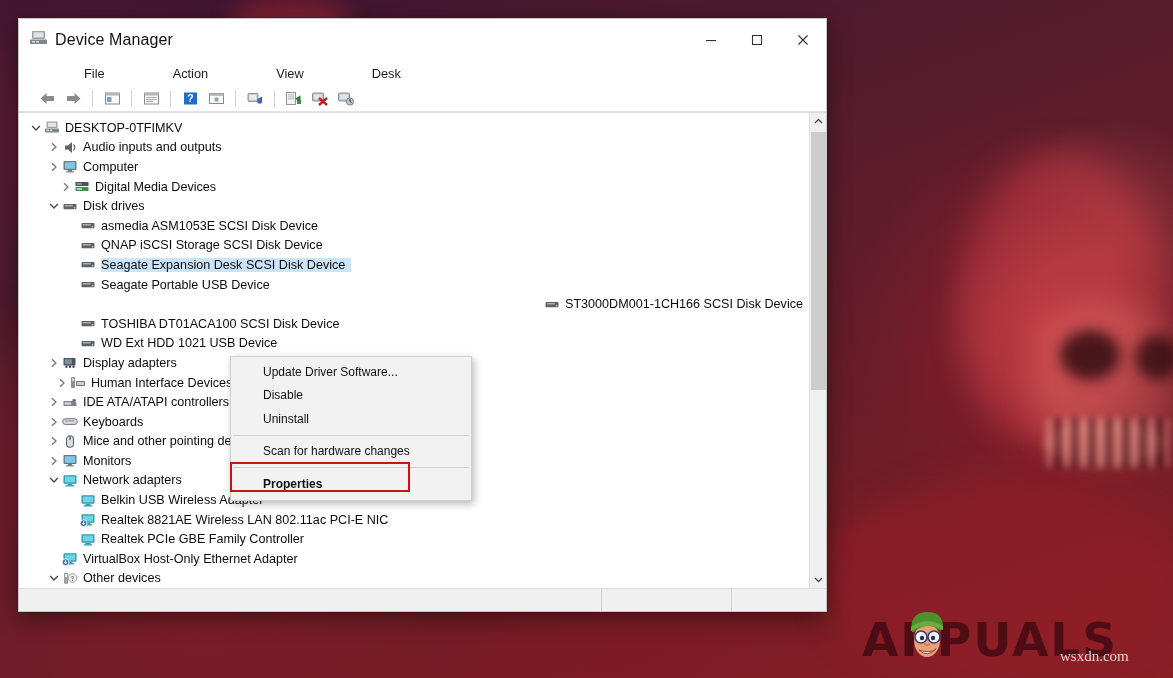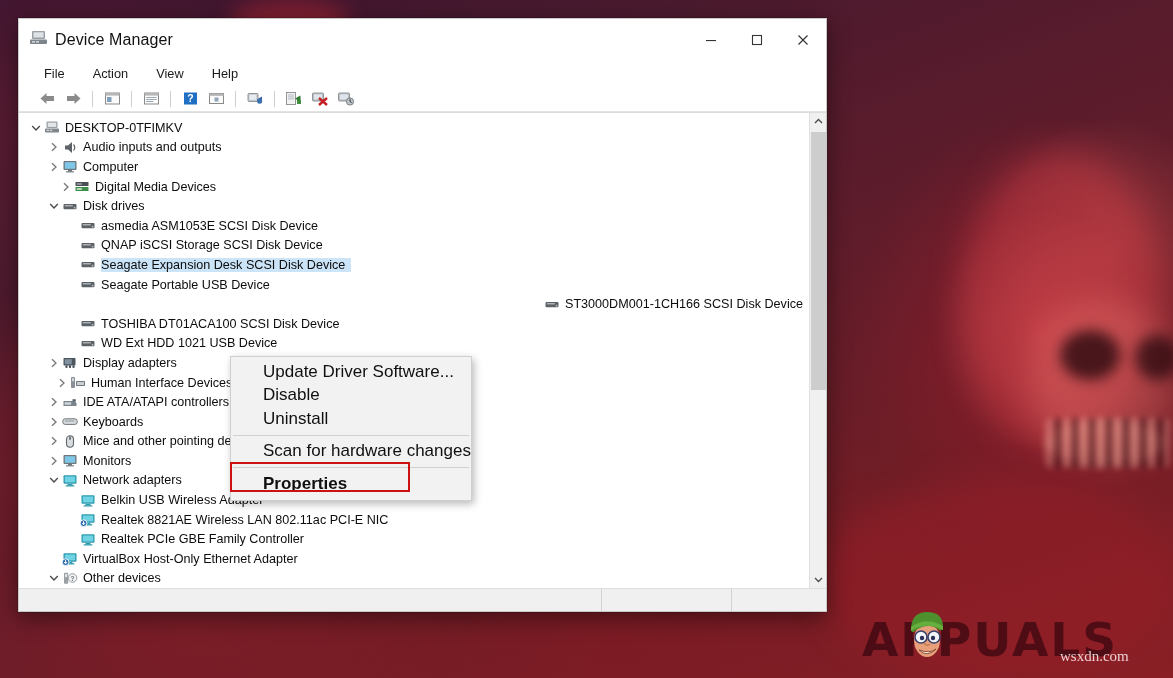--- a/index.html
+++ b/index.html
@@ -53,21 +53,21 @@
   .title-spacer { flex: 1 1 auto; }
   .win-btn {
     width: 46px; height: 40px; display: flex; align-items: center; justify-content: center;
     color: #222;
   }
 
   .menubar {
     height: 26px; background: #ffffff; display: flex; align-items: center;
     padding-left: 22px; gap: 22px; flex: 0 0 auto;
   }
-  .menu-item { font-size: 12.8px; color: #1a1a1a; padding: 2px 3px; }
+  .menu-item { font-size: 12.8px; color: #1a1a1a; padding: 2px 3px; margin-left: 40px; }
 
   .toolbar {
     height: 26px; background: #ffffff; display: flex; align-items: center;
     padding-left: 16px; gap: 2px; flex: 0 0 auto;
     border-bottom: 1px solid #e3e3e3;
   }
   .tb-btn { width: 24px; height: 22px; display: flex; align-items: center; justify-content: center; }
   .tb-sep { width: 1px; height: 16px; background: #cfcfcf; margin: 0 5px; }
 
   .content {
@@ -115,21 +115,21 @@
 
   
   #ctx-menu {
     position: absolute; left: 211px; top: 243px; width: 242px;
     background: #f2f2f2; border: 1px solid #cfcfcf;
     box-shadow: 2px 3px 8px rgba(0,0,0,0.28);
     padding: 3px 0 4px 0; z-index: 30;
   }
   .ctx-item {
     height: 23.5px; display: flex; align-items: center;
-    padding-left: 32px; font-size: 17px; color: #101010; white-space: nowrap;
+    padding-left: 32px; font-size: 12px; color: #101010; white-space: nowrap;
   }
   .ctx-item.bold { font-weight: bold; }
   .ctx-sep { height: 1px; background: #d0d0d0; margin: 4px 2px 4px 2px; }
   #ctx-highlight {
     position: absolute; left: 211px; top: 349px; width: 180px; height: 30px;
     border: 2.5px solid #cc1111; z-index: 40; pointer-events: none;
   }
 
   
   #watermark {
@@ -190,21 +190,21 @@
         <svg width="12" height="12" viewBox="0 0 12 12">
           <path d="M1.5 1.5 L10.5 10.5 M10.5 1.5 L1.5 10.5" stroke="#333" stroke-width="1.15" fill="none"></path>
         </svg>
       </div>
     </div>
 
     <div class="menubar">
       <div class="menu-item">File</div>
       <div class="menu-item">Action</div>
       <div class="menu-item">View</div>
-      <div class="menu-item">Help</div>
+      <div class="menu-item">Desk</div>
     </div>
 
     <div class="toolbar">
       <div class="tb-btn">
         <svg width="17" height="15" viewBox="0 0 17 15">
           <path d="M7.5 2 L1.5 7.5 L7.5 13 L7.5 10 L15 10 L15 5 L7.5 5 Z" fill="#8b8b8b"></path>
         </svg>
       </div>
       <div class="tb-btn">
         <svg width="17" height="15" viewBox="0 0 17 15">

